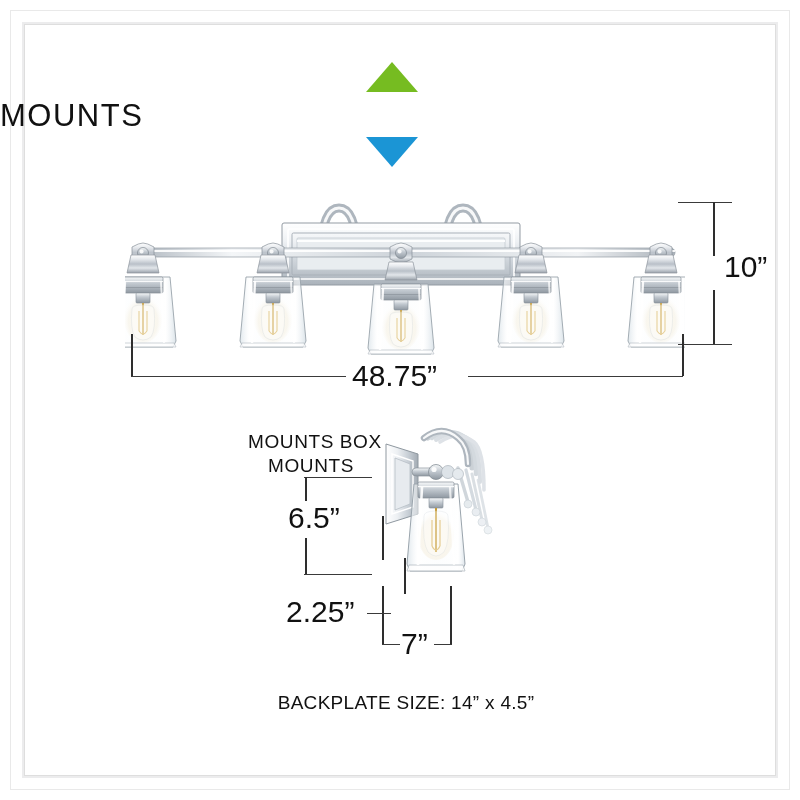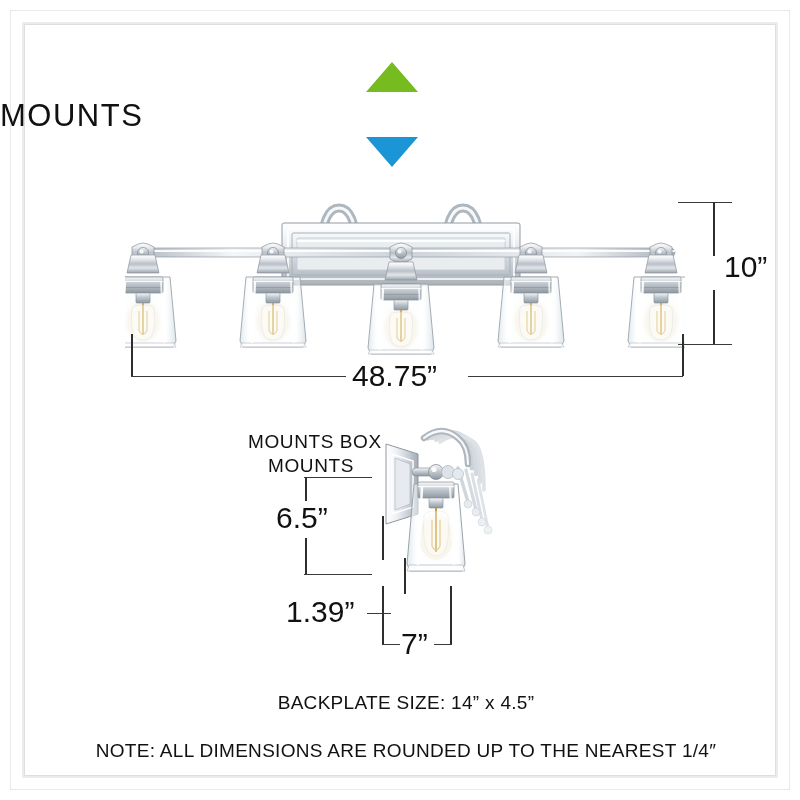--- a/index.html
+++ b/index.html
@@ -319,34 +319,33 @@
   </div>
 
   <div class="dim-text" style="left:248px; top:432px; font-size:19px; letter-spacing:0.6px;">MOUNTS BOX</div>
   <div class="dim-text" style="left:268px; top:456px; font-size:19px; letter-spacing:0.6px;">MOUNTS</div>
 
   <div>
     <div class="line line-h" style="left:304px; top:477px; width:68px;"></div>
     <div class="line line-h" style="left:304px; top:574px; width:68px;"></div>
     <div class="line line-thick-v" style="left:305px; top:477px; height:24px;"></div>
     <div class="line line-thick-v" style="left:305px; top:538px; height:36px;"></div>
-    <div class="dim-text" style="left:276px; top:503px; font-size:30px;">6.5”</div>
+    <div class="dim-text" style="left:288px; top:503px; font-size:30px;">6.5”</div>
   </div>
 
   <div>
     <div class="line line-thick-v" style="left:382px; top:516px; height:44px;"></div>
     <div class="line line-thick-v" style="left:382px; top:586px; height:58px;"></div>
     <div class="line line-thick-v" style="left:404px; top:558px; height:36px;"></div>
     <div class="line line-h" style="left:367px; top:613px; width:24px;"></div>
-    <div class="dim-text" style="left:286px; top:597px; font-size:30px;">1.39”</div>
+    <div class="dim-text" style="left:286px; top:597px; font-size:30px;">2.25”</div>
   </div>
 
   <div>
     <div class="line line-thick-v" style="left:450px; top:586px; height:58px;"></div>
     <div class="line line-h" style="left:382px; top:644px; width:18px;"></div>
     <div class="line line-h" style="left:434px; top:644px; width:18px;"></div>
     <div class="dim-text" style="left:401px; top:629px; font-size:30px;">7”</div>
   </div>
 
   <div class="note-text" style="top:692px; font-size:19px; letter-spacing:0.3px;">BACKPLATE SIZE: 14” x 4.5”</div>
-  <div class="note-text" style="top:740px; font-size:19px; letter-spacing:0.3px;">NOTE:  ALL DIMENSIONS ARE ROUNDED UP TO THE NEAREST  1/4″</div>
 
 </div>
 
 </body></html>

